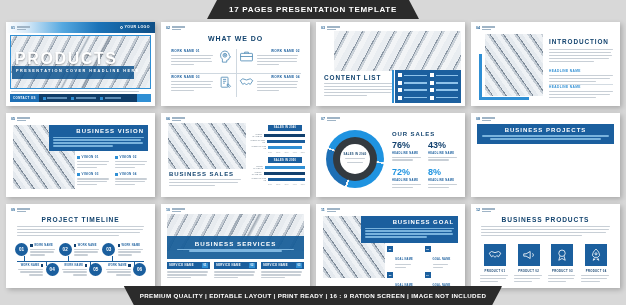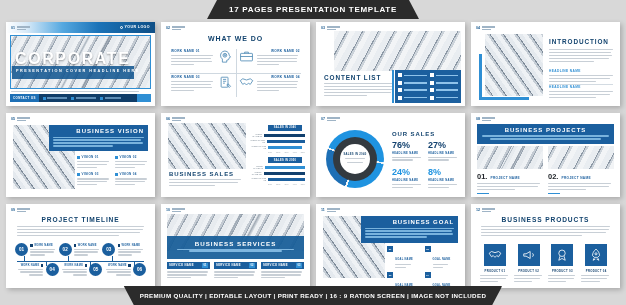--- a/index.html
+++ b/index.html
@@ -230,21 +230,21 @@
 
   <div class="slide">
     <div class="s1-top"></div>
     <div class="s1-logo">
       <span class="dot"></span>
       <span>YOUR LOGO</span>
     </div>
     <div class="photo" style="left:4px;top:13px;width:141px;height:54px;"></div>
     <div class="s1-frame"></div>
     <div class="s1-band"></div>
-    <div class="s1-title">CORPORATE</div>
+    <div class="s1-title">PRODUCTS</div>
     <div class="s1-sub">PRESENTATION COVER HEADLINE HERE</div>
     <div class="s1-body">
       <i class="tl" style="width:100%"></i>
         <i class="tl" style="width:98%"></i>
       <i class="tl" style="width:96%"></i>
         <i class="tl" style="width:58%"></i>
     </div>
     <div class="s1-bar">
       <span class="cu">CONTACT US</span>
       <span class="ci">
@@ -570,27 +570,27 @@
     </div>
     <div class="s7-title ttl">OUR SALES</div>
     <div class="s7-stats">
       <div>
         <div class="v">76%</div>
         <div class="h">HEADLINE NAME</div>
         <i class="tl" style="width:90%"></i>
           <i class="tl" style="width:66%"></i>
       </div>
       <div>
-        <div class="v">27%</div>
+        <div class="v">43%</div>
         <div class="h">HEADLINE NAME</div>
         <i class="tl" style="width:90%"></i>
           <i class="tl" style="width:66%"></i>
       </div>
       <div>
-        <div class="v c">24%</div>
+        <div class="v c">72%</div>
         <div class="h">HEADLINE NAME</div>
         <i class="tl" style="width:90%"></i>
           <i class="tl" style="width:66%"></i>
       </div>
       <div>
         <div class="v c">8%</div>
         <div class="h">HEADLINE NAME</div>
         <i class="tl" style="width:90%"></i>
           <i class="tl" style="width:66%"></i>
       </div>
@@ -602,44 +602,20 @@
       <span class="n">08</span>
       <span class="lines">
           <i></i>
           <i></i>
         </span>
     </div>
     <div class="s8-head">
       <div class="t">BUSINESS PROJECTS</div>
       <i class="tl" style="width:100%"></i>
         <i class="tl" style="width:88%;margin:0 auto"></i>
-    </div>
-    <div class="s8-cards">
-      <div class="s8-card">
-        <div class="photo ph" style="position:relative;"></div>
-        <div class="rw">
-          <span class="no">01.</span>
-          <span class="nm">PROJECT NAME</span>
-        </div>
-        <i class="tl" style="width:96%;margin-top:2px"></i>
-          <i class="tl" style="width:92%"></i>
-          <i class="tl" style="width:58%"></i>
-        <div class="ul"></div>
-      </div>
-      <div class="s8-card">
-        <div class="photo alt ph" style="position:relative;"></div>
-        <div class="rw">
-          <span class="no">02.</span>
-          <span class="nm">PROJECT NAME</span>
-        </div>
-        <i class="tl" style="width:96%;margin-top:2px"></i>
-          <i class="tl" style="width:92%"></i>
-          <i class="tl" style="width:58%"></i>
-        <div class="ul"></div>
-      </div>
     </div>
   </div>
 
   <div class="slide">
     <div class="num">
       <span class="n">09</span>
       <span class="lines">
           <i></i>
           <i></i>
         </span>

